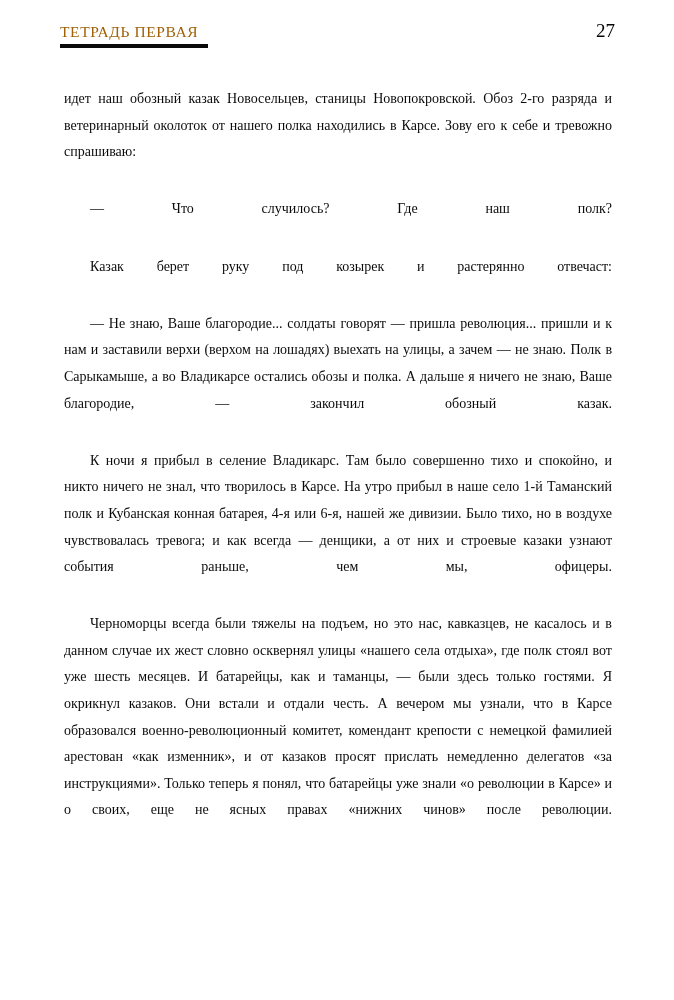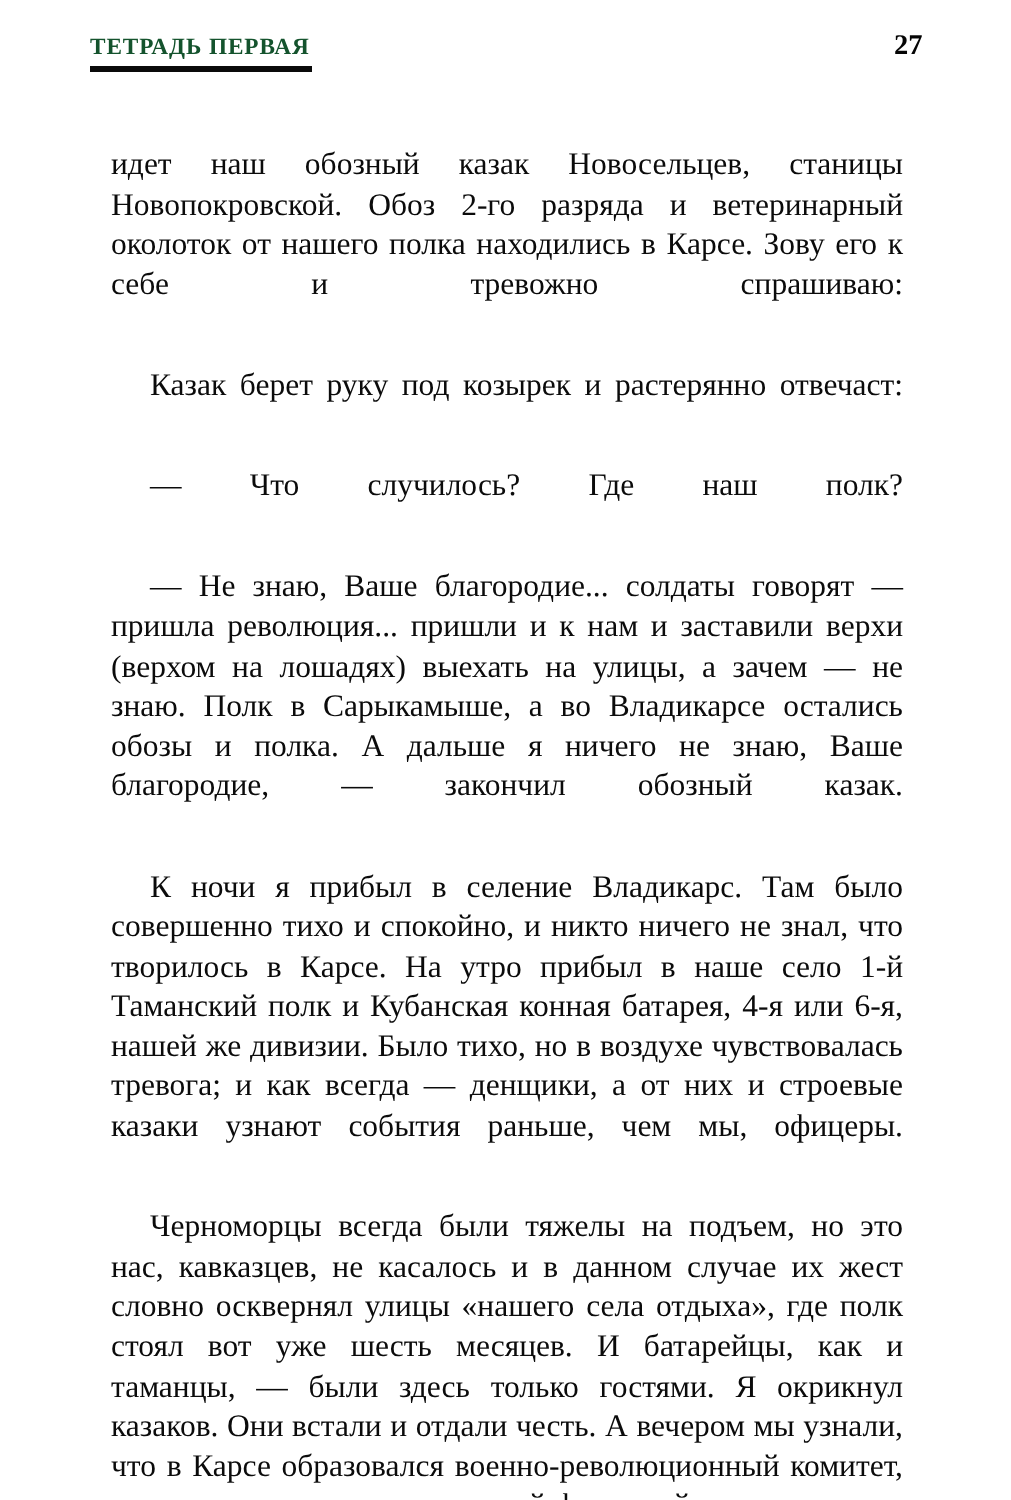--- a/index.html
+++ b/index.html
@@ -27,55 +27,55 @@
     left: 60px;
     top: 22px;
     width: 555px;
     height: 26px;
   }
   #running-head .head-title {
     position: absolute;
     left: 0;
     top: 0;
     font-size: 15.5px;
-    font-weight: bold;
+    font-weight: normal;
     letter-spacing: 0.6px;
     line-height: 20px;
     white-space: nowrap;
-    color: #14532d;
+    color: #a16207;
   }
   #running-head .folio {
     position: absolute;
     right: 0;
     top: -2px;
     font-size: 19px;
-    font-weight: bold;
+    font-weight: normal;
     line-height: 22px;
     color: #050505;
   }
   #head-rule {
     position: absolute;
     left: 60px;
     top: 44px;
     width: 148px;
     height: 4px;
     background: #0a0a0a;
   }
 
   
   #textblock {
     position: absolute;
     left: 60px;
     top: 82px;
     width: 556px;
   }
   p.para {
-    margin: 14px;
+    margin: 4px;
     padding: 0;
-    font-size: 21px;
+    font-size: 14px;
     line-height: 26.6px;
     text-align: justify;
     text-justify: inter-word;
     text-indent: 26px;
     color: #0b0b0b;
     word-spacing: 0.2px;
     hyphens: manual;
     -webkit-hyphens: manual;
   }
   p.para.dialogue {
@@ -97,20 +97,20 @@
 <div id="page">
 
   <div id="running-head">
     <div class="head-title">ТЕТРАДЬ ПЕРВАЯ</div>
     <div class="folio">27</div>
   </div>
   <div id="head-rule"></div>
 
   <div id="textblock">
     <p class="para cont">идет наш обозный казак Новосельцев, станицы Новопокровской. Обоз 2-го разряда и ветеринарный околоток от нашего полка находились в Карсе. Зову его к себе и тревожно спрашиваю:</p>
+    <p class="para dialogue">— Что случилось? Где наш полк?</p>
     <p class="para">Казак берет руку под козырек и растерянно отвечаст:</p>
-    <p class="para dialogue">— Что случилось? Где наш полк?</p>
     <p class="para dialogue">— Не знаю, Ваше благородие... солдаты говорят — пришла революция... пришли и к нам и заставили верхи (верхом на лошадях) выехать на улицы, а зачем — не знаю. Полк в Сарыкамыше, а во Владикарсе остались обозы и полка. А дальше я ничего не знаю, Ваше благородие, — закончил обозный казак.</p>
     <p class="para">К ночи я прибыл в селение Владикарс. Там было совершенно тихо и спокойно, и никто ничего не знал, что творилось в Карсе. На утро прибыл в наше село 1-й Таманский полк и Кубанская конная батарея, 4-я или 6-я, нашей же дивизии. Было тихо, но в воздухе чувствовалась тревога; и как всегда — денщики, а от них и строевые казаки узнают события раньше, чем мы, офицеры.</p>
     <p class="para">Черноморцы всегда были тяжелы на подъем, но это нас, кавказцев, не касалось и в данном случае их жест словно осквернял улицы «нашего села отдыха», где полк стоял вот уже шесть месяцев. И батарейцы, как и таманцы, — были здесь только гостями. Я окрикнул казаков. Они встали и отдали честь. А вечером мы узнали, что в Карсе образовался военно-революционный комитет, комендант крепости с немецкой фамилией арестован «как изменник», и от казаков просят прислать немедленно делегатов «за инструкциями». Только теперь я понял, что батарейцы уже знали «о революции в Карсе» и о своих, еще не ясных правах «нижних чинов» после революции.</p>
   </div>
 
 </div>
 
 </body></html>

